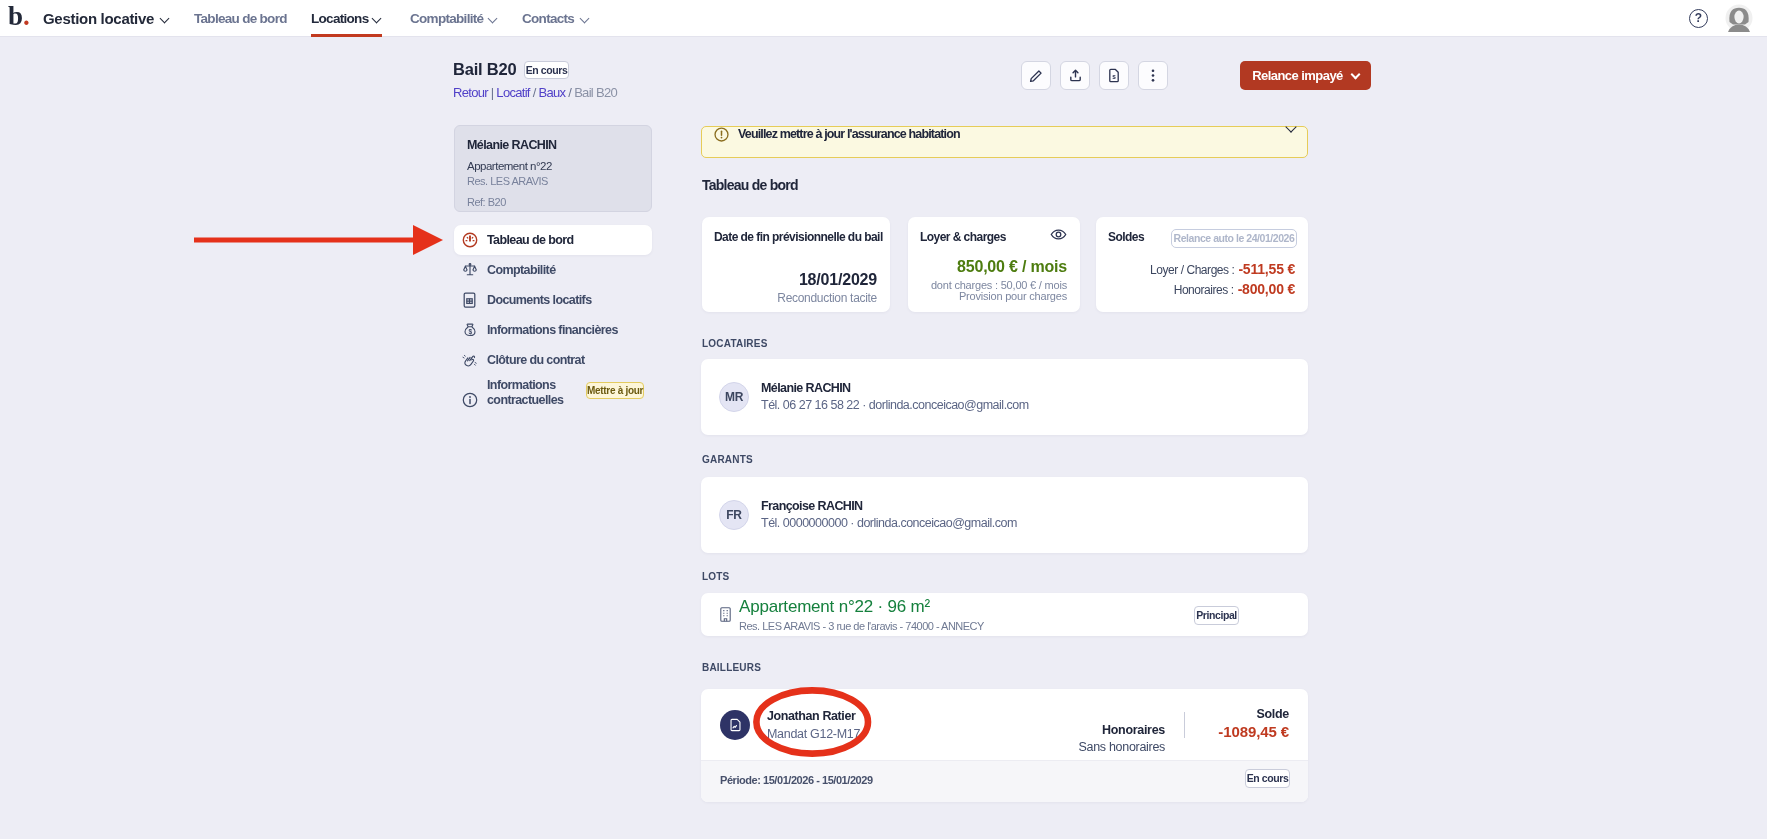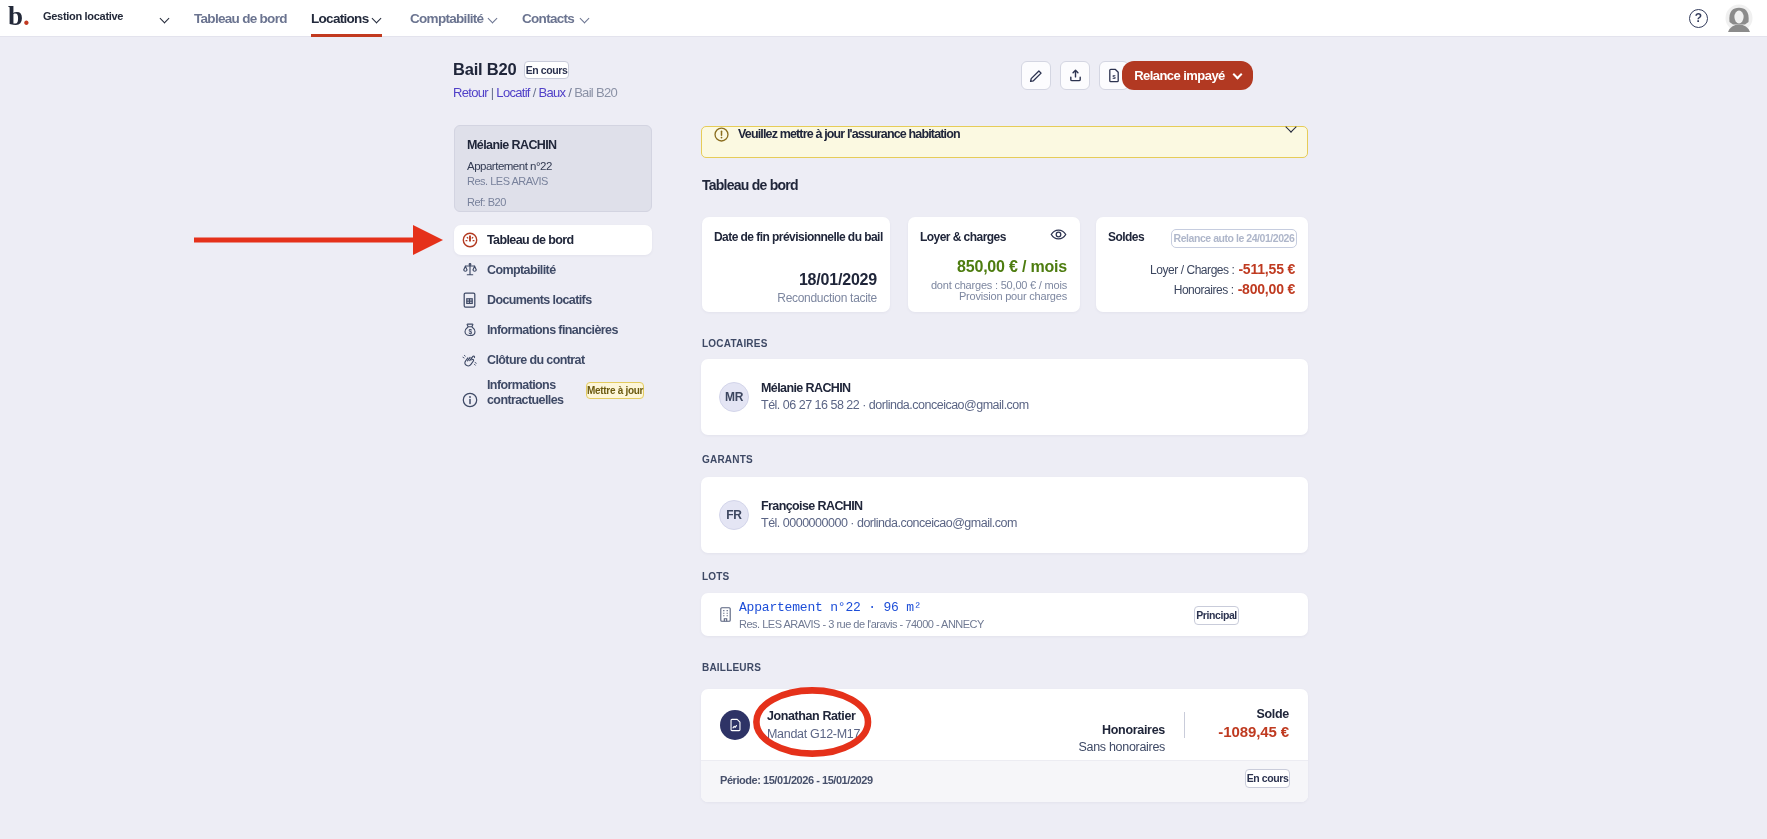--- a/index.html
+++ b/index.html
@@ -5,34 +5,34 @@
 <style>
   * { margin:0; padding:0; box-sizing:border-box; }
   html,body { width:1767px; height:839px; overflow:hidden; }
   body { font-family:"Liberation Sans", sans-serif; background:#ededf5; color:#232a3c; position:relative; }
   .abs { position:absolute; }
 
   
   .nav { position:absolute; left:0; top:0; width:1767px; height:37px; background:#fff; border-bottom:1px solid #e3e3ed; }
   .logo { position:absolute; left:8px; top:1px; font-family:"Liberation Serif", serif; font-size:27px; font-weight:700; color:#232939; }
   .logo .dot { color:#c23a22; }
-  .brand { position:absolute; left:43px; top:10px; font-size:11px; font-weight:700; color:#232939; letter-spacing:-0.3px; }
+  .brand { position:absolute; left:43px; top:10px; font-size:15px; font-weight:700; color:#232939; letter-spacing:-0.3px; }
   .nav-it { position:absolute; top:11px; font-size:13.5px; font-weight:700; color:#6b7490; letter-spacing:-0.7px; }
   .chev { display:inline-block; width:7px; height:7px; border-right:1.7px solid currentColor; border-bottom:1.7px solid currentColor; transform:rotate(45deg); }
   .underline { position:absolute; left:311px; top:34px; width:71px; height:3px; background:#c23a1f; }
   .help-ic { position:absolute; left:1689px; top:9px; width:19px; height:19px; border-radius:50%; border:1.7px solid #333c5c; color:#333c5c; font-size:12px; font-weight:700; text-align:center; line-height:16px; }
 
   
   h1 { position:absolute; left:453px; top:60px; font-size:16.5px; font-weight:700; color:#20263a; letter-spacing:-0.2px; }
   .badge { position:absolute; font-size:10.5px; font-weight:700; color:#2c3350; background:#fff; border:1px solid #c9ccda; border-radius:4px; text-align:center; white-space:nowrap; }
   .st-badge { left:524px; top:61px; width:45px; height:18px; line-height:16px; letter-spacing:-0.4px; }
   .crumbs { position:absolute; left:453px; top:85px; font-size:13px; color:#8a91a5; letter-spacing:-0.7px; }
   .crumbs a { color:#5040c8; text-decoration:none; }
   .icon-btn { position:absolute; top:61px; width:30px; height:29px; background:#fcfcfe; border:1px solid #d4d6e2; border-radius:6px; display:flex; align-items:center; justify-content:center; color:#2c3350; }
-  .red-btn { position:absolute; left:1122px; top:61px; width:131px; height:29px; background:#b23922; border-radius:12px; color:#fff; font-size:13px; font-weight:700; letter-spacing:-0.55px; display:flex; align-items:center; justify-content:center; gap:9px; }
+  .red-btn { position:absolute; left:1240px; top:61px; width:131px; height:29px; background:#b23922; border-radius:5px; color:#fff; font-size:13px; font-weight:700; letter-spacing:-0.55px; display:flex; align-items:center; justify-content:center; gap:9px; }
   .red-btn .chev { border-width:2px; border-color:#fff; margin-top:-3px; }
 
   
   .side-card { position:absolute; left:454px; top:125px; width:198px; height:87px; background:#dfe0ea; border:1px solid #d3d4e1; border-radius:6px; padding:12px 12px; }
   .side-card .nm { font-size:12.5px; font-weight:700; color:#20263a; letter-spacing:-0.6px; }
   .side-card .l1 { font-size:11.5px; color:#323a52; letter-spacing:-0.5px; margin-top:8px; }
   .side-card .l2 { font-size:11px; color:#79829c; letter-spacing:-0.5px; margin-top:3px; }
   .side-card .l3 { font-size:11px; color:#79829c; letter-spacing:-0.5px; margin-top:9px; }
   .mi-active { position:absolute; left:454px; top:225px; width:198px; height:30px; background:#fff; border-radius:7px; box-shadow:0 1px 3px rgba(35,42,70,0.05); }
   .menu-item { position:absolute; left:454px; width:198px; height:30px; display:flex; align-items:center; color:#3f4a66; font-size:12.5px; font-weight:700; letter-spacing:-0.6px; padding-left:7px; }
@@ -61,21 +61,21 @@
   .sec-label { position:absolute; left:702px; font-size:10px; font-weight:700; letter-spacing:0.2px; color:#3e4965; }
   .person-card { width:607px; height:76px; padding:0 18px; display:flex; align-items:center; }
   .pav { width:30px; height:30px; border-radius:50%; background:#e4e5f4; border:1px solid #d3d5ea; color:#3c465f; font-size:12px; font-weight:700; display:flex; align-items:center; justify-content:center; flex:none; letter-spacing:-0.3px; }
   .pinfo { margin-left:12px; position:relative; top:-1px; }
   .pinfo .nm { font-size:12.5px; font-weight:700; color:#20263a; letter-spacing:-0.6px; }
   .pinfo .ct { font-size:12.5px; color:#5b6585; margin-top:3px; letter-spacing:-0.5px; }
 
   .lot-card { left:701px; top:593px; width:607px; height:43px; padding:0 14px; display:flex; align-items:center; }
   .lot-ic { margin-top:0; color:#57617e; flex:none; }
   .lot-info { margin-left:8px; }
-  .lot-info .l1 { font-size:13px; color:#1d4ed8; letter-spacing:-0.2px;font-family:Liberation Mono, monospace; }
+  .lot-info .l1 { font-size:17px; color:#15803d; letter-spacing:-0.2px; }
   .lot-info .l2 { font-size:11px; color:#707a93; margin-top:3px; letter-spacing:-0.5px; }
   .pr-badge { left:1194px; top:606px; width:45px; height:19px; line-height:17px; letter-spacing:-0.4px; }
 
   .bail-card { left:701px; top:689px; width:607px; height:113px; overflow:hidden; }
   .bc-top { display:flex; align-items:center; height:71px; padding:0 19px; }
   .bav { width:30px; height:30px; border-radius:50%; background:#2e3366; display:flex; align-items:center; justify-content:center; flex:none; }
   .binfo { margin-left:17px; }
   .binfo .nm { font-size:12.5px; font-weight:700; color:#20263a; letter-spacing:-0.4px; }
   .binfo .sub { font-size:12.5px; color:#5b6585; margin-top:4px; letter-spacing:-0.3px; }
   .bc-right { margin-left:auto; display:flex; align-items:center; }

